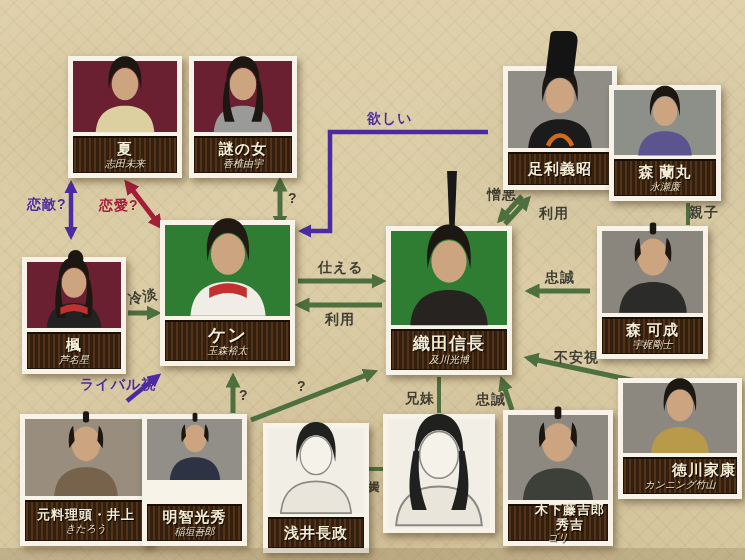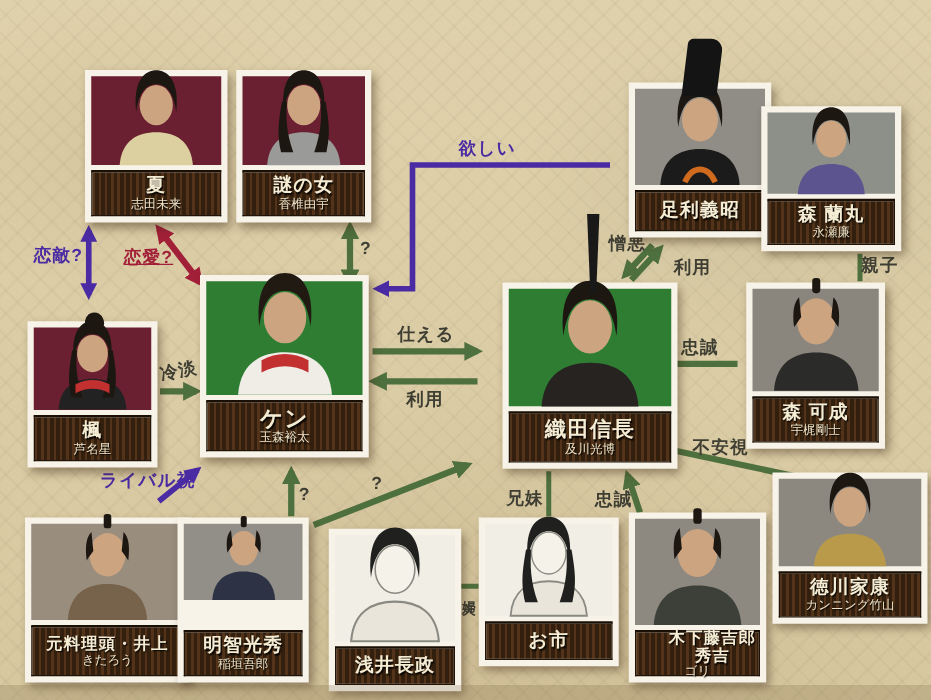--- a/index.html
+++ b/index.html
@@ -26,21 +26,21 @@
   
   svg.arrows{position:absolute;inset:0;width:745px;height:560px;}
   .ag{stroke:#4e6f3e;stroke-width:5;fill:none;}
   .agl{stroke:#4e6f3e;stroke-width:4;fill:none;}
   .ap{stroke:#4a2ba3;stroke-width:4.5;fill:none;}
   .ar{stroke:#a21f38;stroke-width:5;fill:none;}
 
   .albl{position:absolute;font-weight:bold;font-size:14px;color:#3e3e33;
         letter-spacing:1px;white-space:nowrap;}
   .albl.purple{color:#4a2ba3;}
-  .albl.red{color:#a21f38;text-decoration:underline;}
+  .albl.red{color:#a21f38;}
   .albl.tilt{transform:rotate(-12deg);}
   .albl.vert{writing-mode:vertical-rl;font-size:11px;letter-spacing:0;}
 
   
   .card{
     position:absolute;background:#f7f3e8;padding:5px;box-sizing:border-box;
     display:flex;flex-direction:column;
     box-shadow:3px 4px 7px rgba(60,40,20,.45);
   }
   .photo{position:relative;flex:1;overflow:visible;
@@ -63,21 +63,21 @@
 
   .plate{
     height:34px;margin-top:4px;flex:none;
     background:repeating-linear-gradient(90deg,#53341a 0 2px,#331f0d 2px 5px);
     border:1px solid #201307;border-top:2px solid #1a0f05;
     color:#f5ecd4;text-align:center;
     display:flex;flex-direction:column;justify-content:center;line-height:1.1;
   }
   .plate .nm{font-weight:bold;font-size:15px;letter-spacing:1px;
              text-shadow:1px 1px 1px rgba(0,0,0,.9);}
-  .plate .ac{font-size:10px;color:#efe4c8;text-shadow:1px 1px 1px rgba(0,0,0,.9);}
+  .plate .ac{font-size:10px;color:#efe4c8;text-shadow:1px 1px 1px rgba(0,0,0,.9);font-style:italic;}
   .plate .ac:empty{display:none;}
 
   
   .c-natsu    {left:68px; top:56px; width:114px;height:122px;}
   .c-natsu    .photo{--photobg:#6b2031;background:var(--photobg);--cloth:#ddd0a0;}
   .c-nazo     {left:189px;top:56px; width:108px;height:122px;}
   .c-nazo     .photo{background:#6b2031;--cloth:#9a9a98;}
   .c-ashikaga {left:487px;top:66px; width:114px;height:124px;margin-left:16px;}
   .c-ashikaga .photo{background:#8f8d86;--cloth:#1b1b1b;}
   .c-ashikaga .plate{height:30px;}
@@ -86,21 +86,21 @@
   .c-ranmaru  {left:609px;top:85px; width:112px;height:116px;}
   .c-ranmaru  .photo{background:#8d9088;--cloth:#5c548e;}
   .c-kaede    {left:22px; top:257px;width:104px;height:117px;}
   .c-kaede    .photo{background:#6b2031;--cloth:#222;}
   .c-kaede    .photo::after{content:"";position:absolute;left:44%;top:-12px;width:15px;height:15px;
       background:#1d1712;border-radius:50% 50% 40% 40%;transform:rotate(-15deg);}
   .c-ken      {left:160px;top:220px;width:135px;height:146px;}
   .c-ken      .photo{background:#2f7d33;--cloth:#efede6;--hair:#211a13;}
   .c-ken      .plate{height:38px;}
   .c-ken      .nm{font-size:18px;}
-  .c-nobunaga {left:402px;top:226px;width:140px;height:149px;}
+  .c-nobunaga {left:386px;top:226px;width:126px;height:149px;}
   .c-nobunaga .photo{background:#2f7d33;--cloth:#262320;}
   .c-nobunaga .plate{height:38px;}
   .c-nobunaga .nm{font-size:17px;}
   .c-nobunaga .photo::after{content:"";position:absolute;left:47%;top:-60px;width:13px;height:64px;
       background:#191919;clip-path:polygon(12% 0,88% 0,68% 100%,32% 100%);}
   .c-yoshinari{left:597px;top:226px;width:111px;height:133px;}
   .c-yoshinari.card .photo{background:#8a867e;--cloth:#2b2b29;}
   .c-inoue    {left:20px; top:414px;width:132px;height:132px;}
   .c-inoue    .photo{background:#998d7d;--cloth:#77624b;}
   .c-inoue    .plate{height:38px;}
@@ -111,21 +111,21 @@
   .c-nagamasa .photo{background:#f1eee6;}
   .c-nagamasa .plate{height:28px;}
   .c-oichi    {left:383px;top:414px;width:112px;height:119px;}
   .c-oichi    .photo{background:#f1eee6;}
   .c-oichi    .plate{height:28px;}
   .c-hideyoshi{left:503px;top:410px;width:110px;height:136px;}
   .c-hideyoshi .photo{background:#8d8981;--cloth:#3c4038;}
   .c-hideyoshi .nm{font-size:13px;margin-left:24px;}
   .c-ieyasu   {left:618px;top:378px;width:124px;height:121px;}
   .c-ieyasu   .photo{background:#8c8880;--cloth:#b99a4a;}
-  .c-ieyasu   .nm{font-size:15px;}
+  .c-ieyasu   .nm{font-size:15px;text-align:right;}
 </style>
 </head>
 <body>
 
 <div class="stage">
 
   <svg class="arrows" aria-hidden="true">
     <defs>
       <marker id="hg" viewBox="0 0 10 10" refX="7" refY="5" markerWidth="3" markerHeight="3" orient="auto-start-reverse">
           <path d="M0,0L10,5L0,10Z" fill="#4e6f3e"></path>
@@ -415,24 +415,20 @@
         <path class="scarf" d="M29,84 Q50,73 71,84 L71,95 Q50,84 29,95 Z"></path>
         <ellipse class="face" cx="50" cy="46" rx="19" ry="23"></ellipse>
         <path class="hair" d="M27,54 C23,16 38,6 50,6 C62,6 77,16 73,54 C70,32 62,22 50,22 C38,22 30,32 27,54 Z"></path>
         <g class="mage">
             <path d="M28,52 C26,36 28,27 33,22 L35,42 C32,46 30,49 28,52 Z M72,52 C74,36 72,27 67,22 L65,42 C68,46 70,49 72,52 Z"></path>
             <rect x="46" y="3" width="8" height="15" rx="3"></rect>
           </g>
         <path class="collar" d="M34,112 C42,94 58,94 66,112"></path>
       </svg>
     </div>
-    <div class="plate">
-      <div class="nm">お市</div>
-
-    </div>
   </div>
 
   <div class="card c-hideyoshi bald">
     <div class="photo">
       <svg class="sil" viewBox="0 0 100 115">
         <path class="body" d="M8,115 C10,87 28,77 50,77 C72,77 90,87 92,115 Z"></path>
         <path class="hairlong" d="M25,42 C20,70 20,82 24,100 L38,100 C30,78 29,58 31,42 Z M75,42 C80,70 80,82 76,100 L62,100 C70,78 71,58 69,42 Z"></path>
         <path class="scarf" d="M29,84 Q50,73 71,84 L71,95 Q50,84 29,95 Z"></path>
         <ellipse class="face" cx="50" cy="46" rx="19" ry="23"></ellipse>
         <path class="hair" d="M27,54 C23,16 38,6 50,6 C62,6 77,16 73,54 C70,32 62,22 50,22 C38,22 30,32 27,54 Z"></path>

